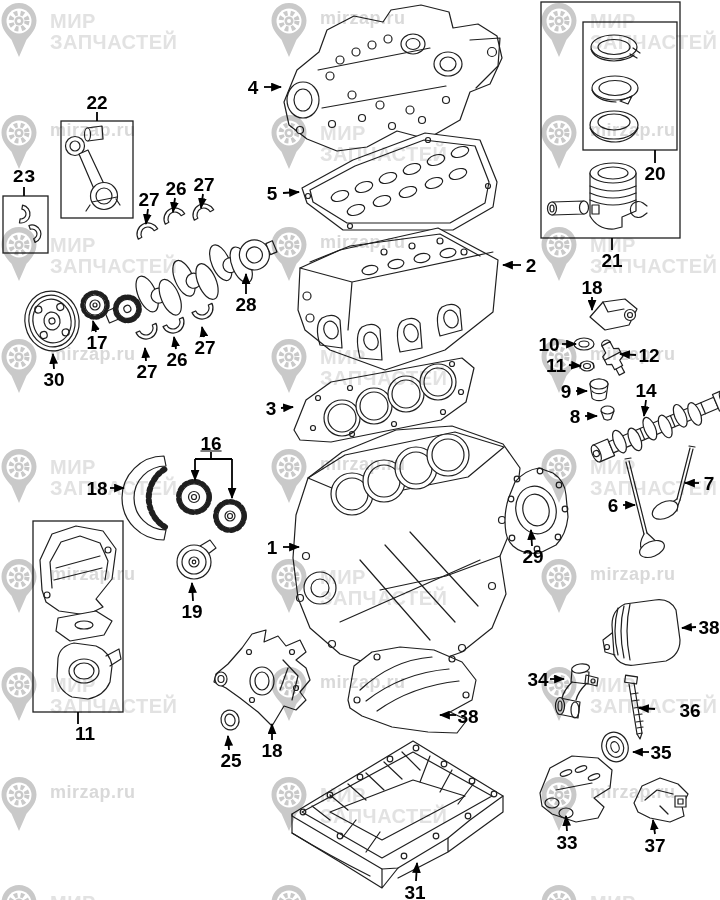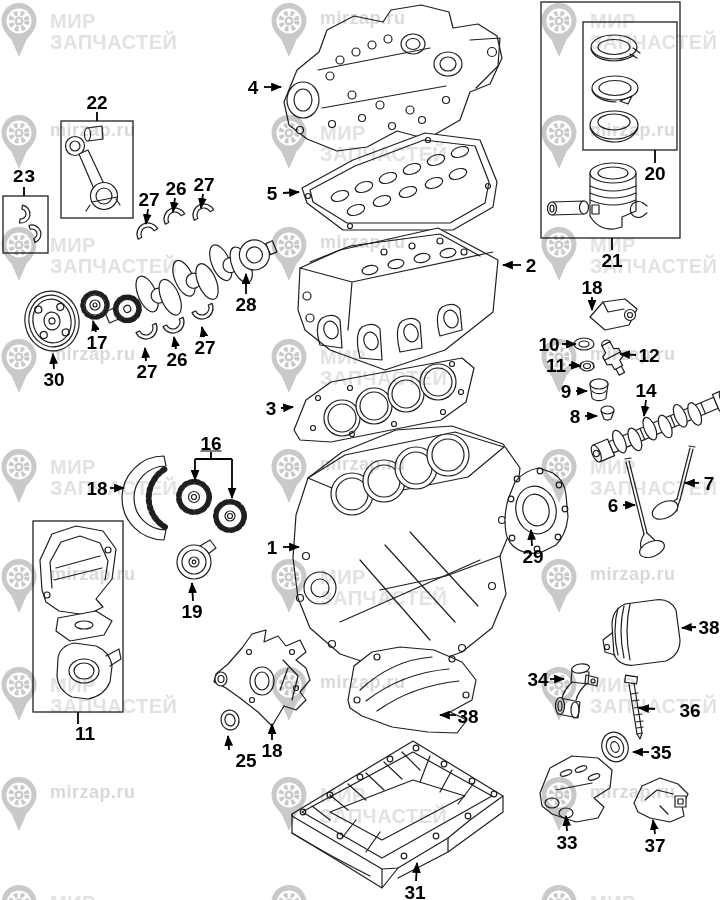--- a/index.html
+++ b/index.html
@@ -528,21 +528,21 @@
       <span class="callout-label" style="left: 85px; top: 733px; color: rgb(0, 0, 0);">11</span>
       <span class="callout-label" style="left: 211px; top: 443px; color: rgb(0, 0, 0); text-decoration: underline;">16</span>
       <span class="callout-label" style="left: 97px; top: 342px; color: rgb(0, 0, 0);">17</span>
       <span class="callout-label" style="left: 97px; top: 488px; color: rgb(0, 0, 0);">18</span>
       <span class="callout-label" style="left: 192px; top: 611px; color: rgb(0, 0, 0);">19</span>
       <span class="callout-label" style="left: 655px; top: 173px; color: rgb(0, 0, 0);">20</span>
       <span class="callout-label" style="left: 612px; top: 260px; color: rgb(0, 0, 0);">21</span>
       <span class="callout-label" style="left: 97px; top: 102px; color: rgb(0, 0, 0);">22</span>
       <span class="callout-label" style="left: 24px; top: 177px; color: rgb(0, 0, 0); font-family: Liberation Mono, monospace;">23</span>
       <span class="callout-label" style="left: 272px; top: 750px; color: rgb(0, 0, 0);">18</span>
-      <span class="callout-label" style="left: 246px; top: 760px; color: rgb(0, 0, 0);">25</span>
+      <span class="callout-label" style="left: 231px; top: 760px; color: rgb(0, 0, 0);">25</span>
       <span class="callout-label" style="left: 176px; top: 188px; color: rgb(0, 0, 0);">26</span>
       <span class="callout-label" style="left: 177px; top: 359px; color: rgb(0, 0, 0);">26</span>
       <span class="callout-label" style="left: 149px; top: 199px; color: rgb(0, 0, 0);">27</span>
       <span class="callout-label" style="left: 204px; top: 184px; color: rgb(0, 0, 0);">27</span>
       <span class="callout-label" style="left: 147px; top: 371px; color: rgb(0, 0, 0);">27</span>
       <span class="callout-label" style="left: 205px; top: 347px; color: rgb(0, 0, 0);">27</span>
       <span class="callout-label" style="left: 246px; top: 304px; color: rgb(0, 0, 0);">28</span>
       <span class="callout-label" style="left: 533px; top: 556px; color: rgb(0, 0, 0);">29</span>
       <span class="callout-label" style="left: 54px; top: 379px; color: rgb(0, 0, 0);">30</span>
       <span class="callout-label" style="left: 415px; top: 892px; color: rgb(0, 0, 0);">31</span>

